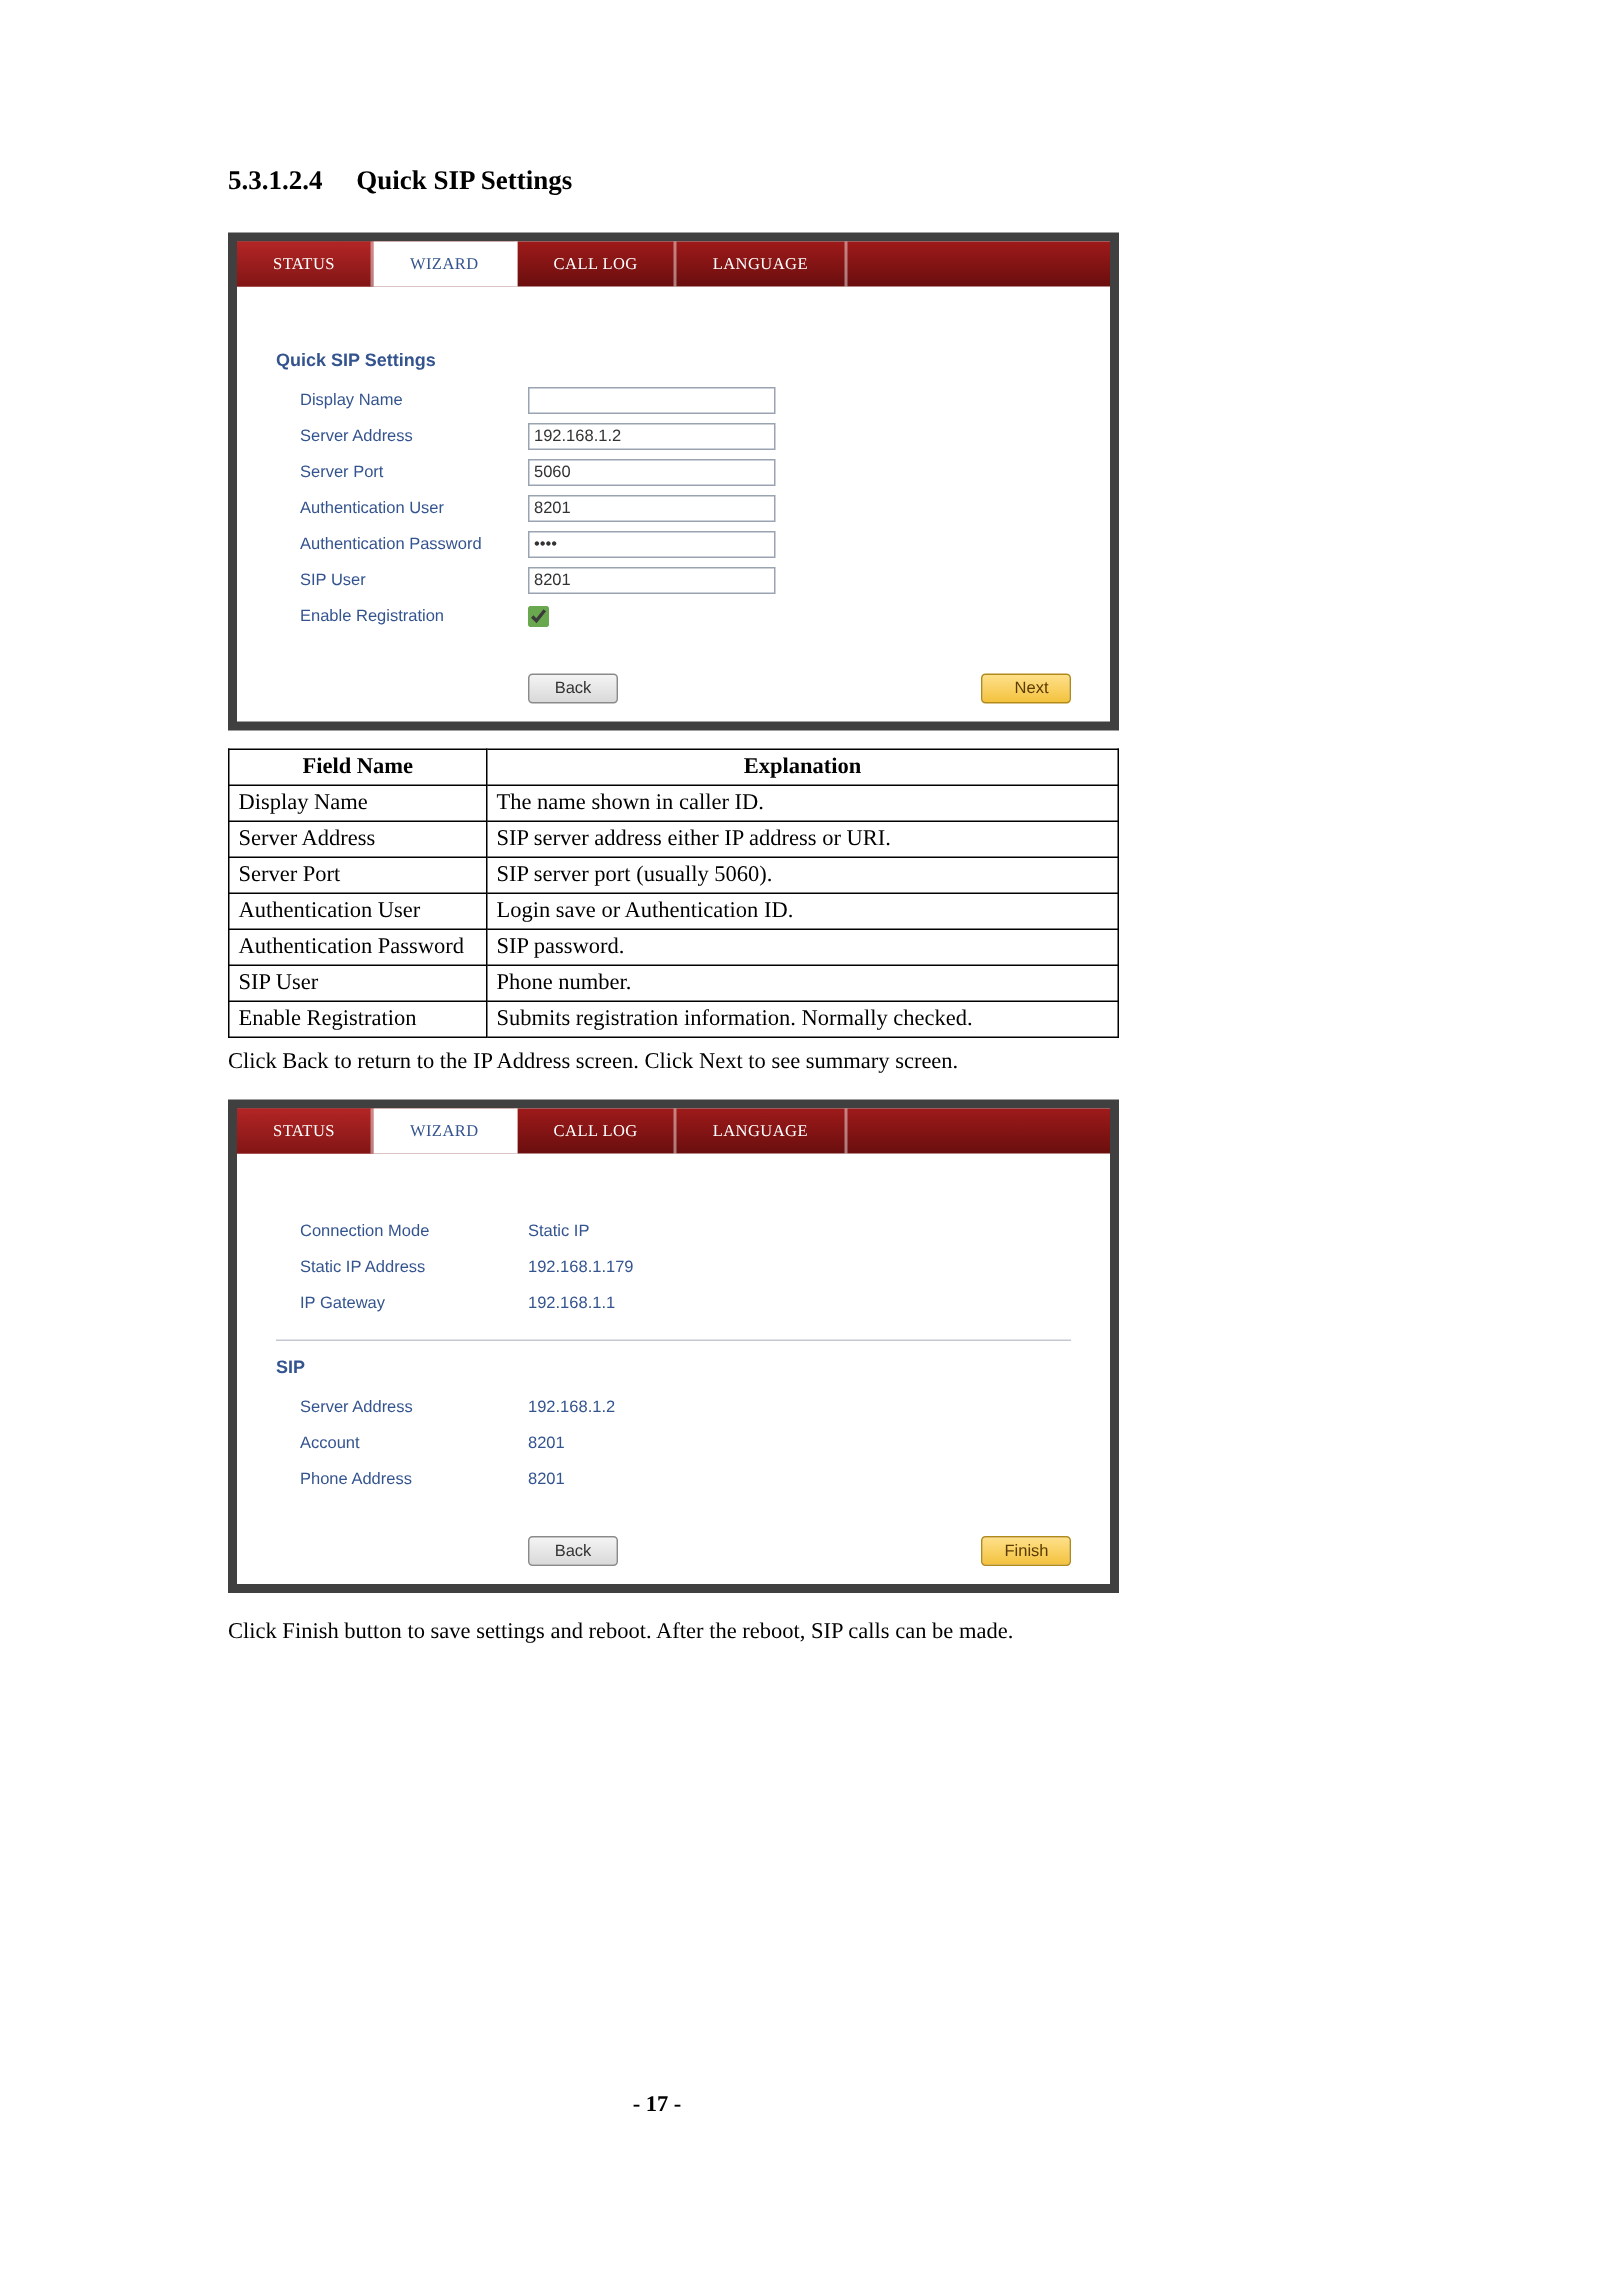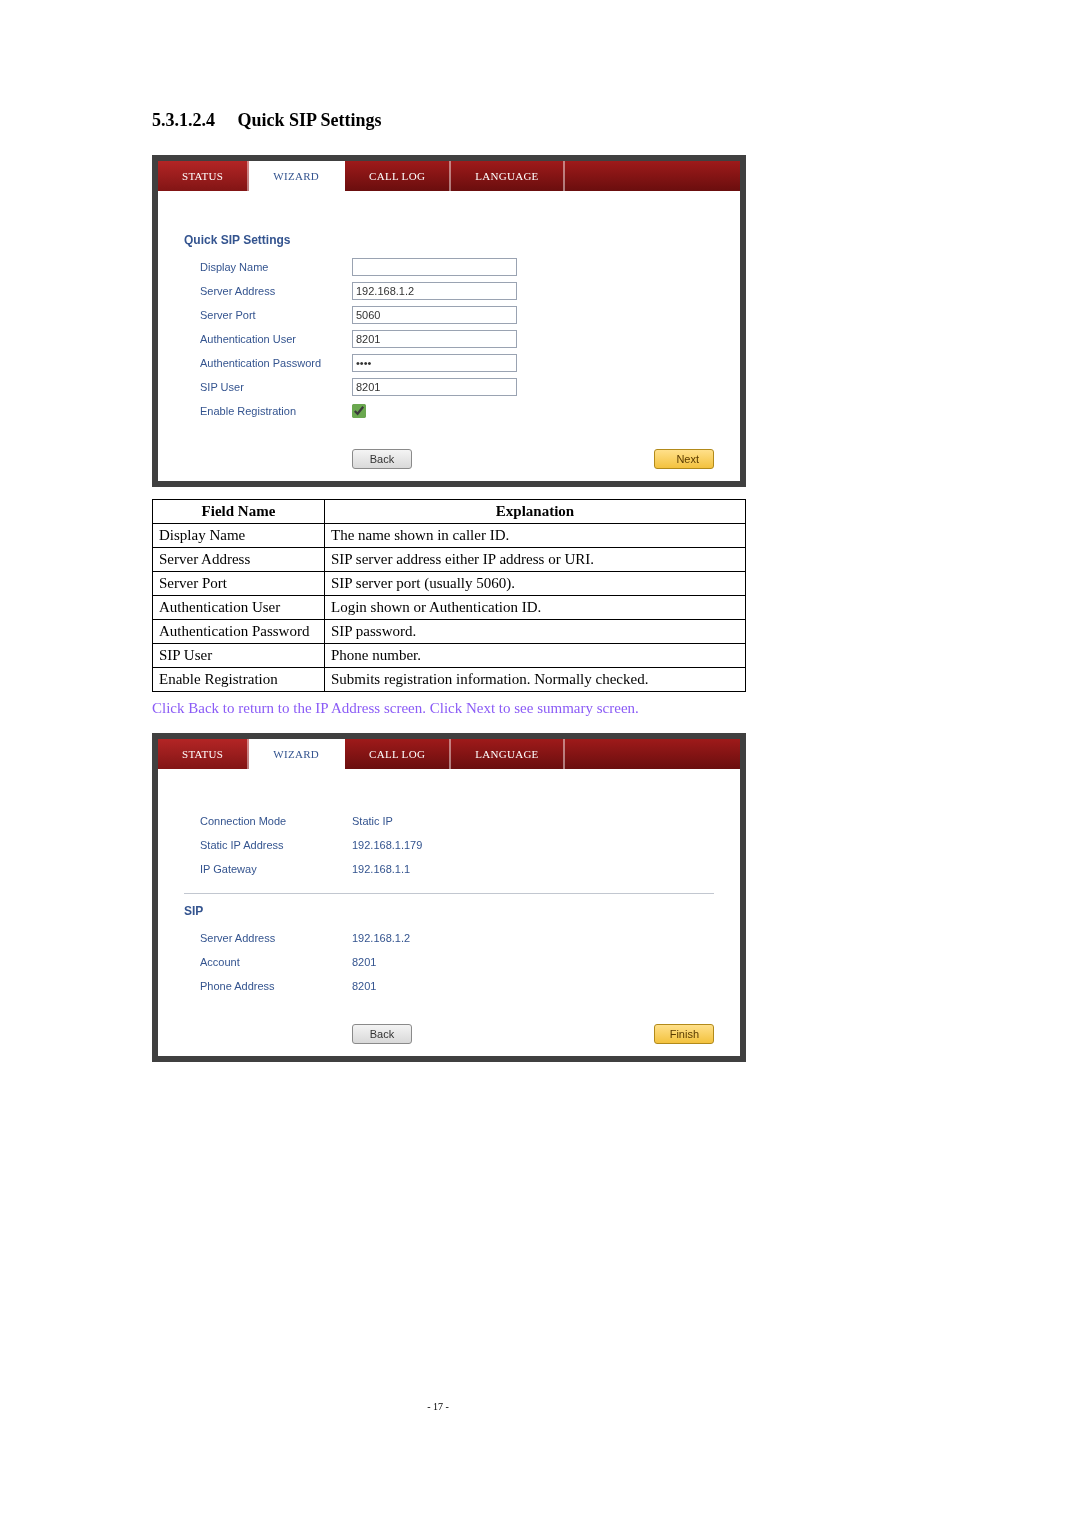--- a/index.html
+++ b/index.html
@@ -12,22 +12,22 @@
     width: 876px;
     min-height: 1527px;
     padding: 110px 130px 50px 152px;
     position: relative;
   }
   .page-num {
     position: absolute;
     bottom: 115px;
     left: 50%;
     transform: translateX(-50%);
-    font-weight: normal;
-    font-size: 10px;
+    font-weight: bold;
+    font-size: 15px;
   }
   .section-title {
     font-weight: bold;
     font-size: 18px;
     margin-bottom: 24px;
   }
   .section-number { margin-right: 18px; }
 
   .panel {
     border: 6px solid #404040;
@@ -122,21 +122,21 @@
   }
   table.infotable th {
     font-weight: bold;
     text-align: center;
   }
   .bodytext {
     font-size: 15px;
     margin: 6px 0 14px 0;
     line-height: 1.4;
     font-family: "Times New Roman", serif;
-    color:#8b5cf6;
+    color:#000000;
   }
 </style>
 </head>
 <body>
 
 <div class="page">
 
   <div class="section-title">
     <span class="section-number">5.3.1.2.4</span>
     <span>Quick SIP Settings</span>
@@ -203,21 +203,21 @@
     <tr>
           <td>Server Address</td>
           <td>SIP server address either IP address or URI.</td>
         </tr>
     <tr>
           <td>Server Port</td>
           <td>SIP server port (usually 5060).</td>
         </tr>
     <tr>
           <td>Authentication User</td>
-          <td>Login shown or Authentication ID.</td>
+          <td>Login save or Authentication ID.</td>
         </tr>
     <tr>
           <td>Authentication Password</td>
           <td>SIP password.</td>
         </tr>
     <tr>
           <td>SIP User</td>
           <td>Phone number.</td>
         </tr>
     <tr>
@@ -270,15 +270,16 @@
     </div>
 
     <div class="btn-row">
       <div style="width:168px"></div>
       <button class="btn">Back</button>
       <div style="flex:1"></div>
       <button class="btn primary">Finish</button>
     </div>
   </div>
 
+  <div class="bodytext" style="margin-top:16px">Click Finish button to save settings and reboot.   After the reboot, SIP calls can be made.</div>
 
   <div class="page-num">- 17 -</div>
 </div>
 
 </body></html>

